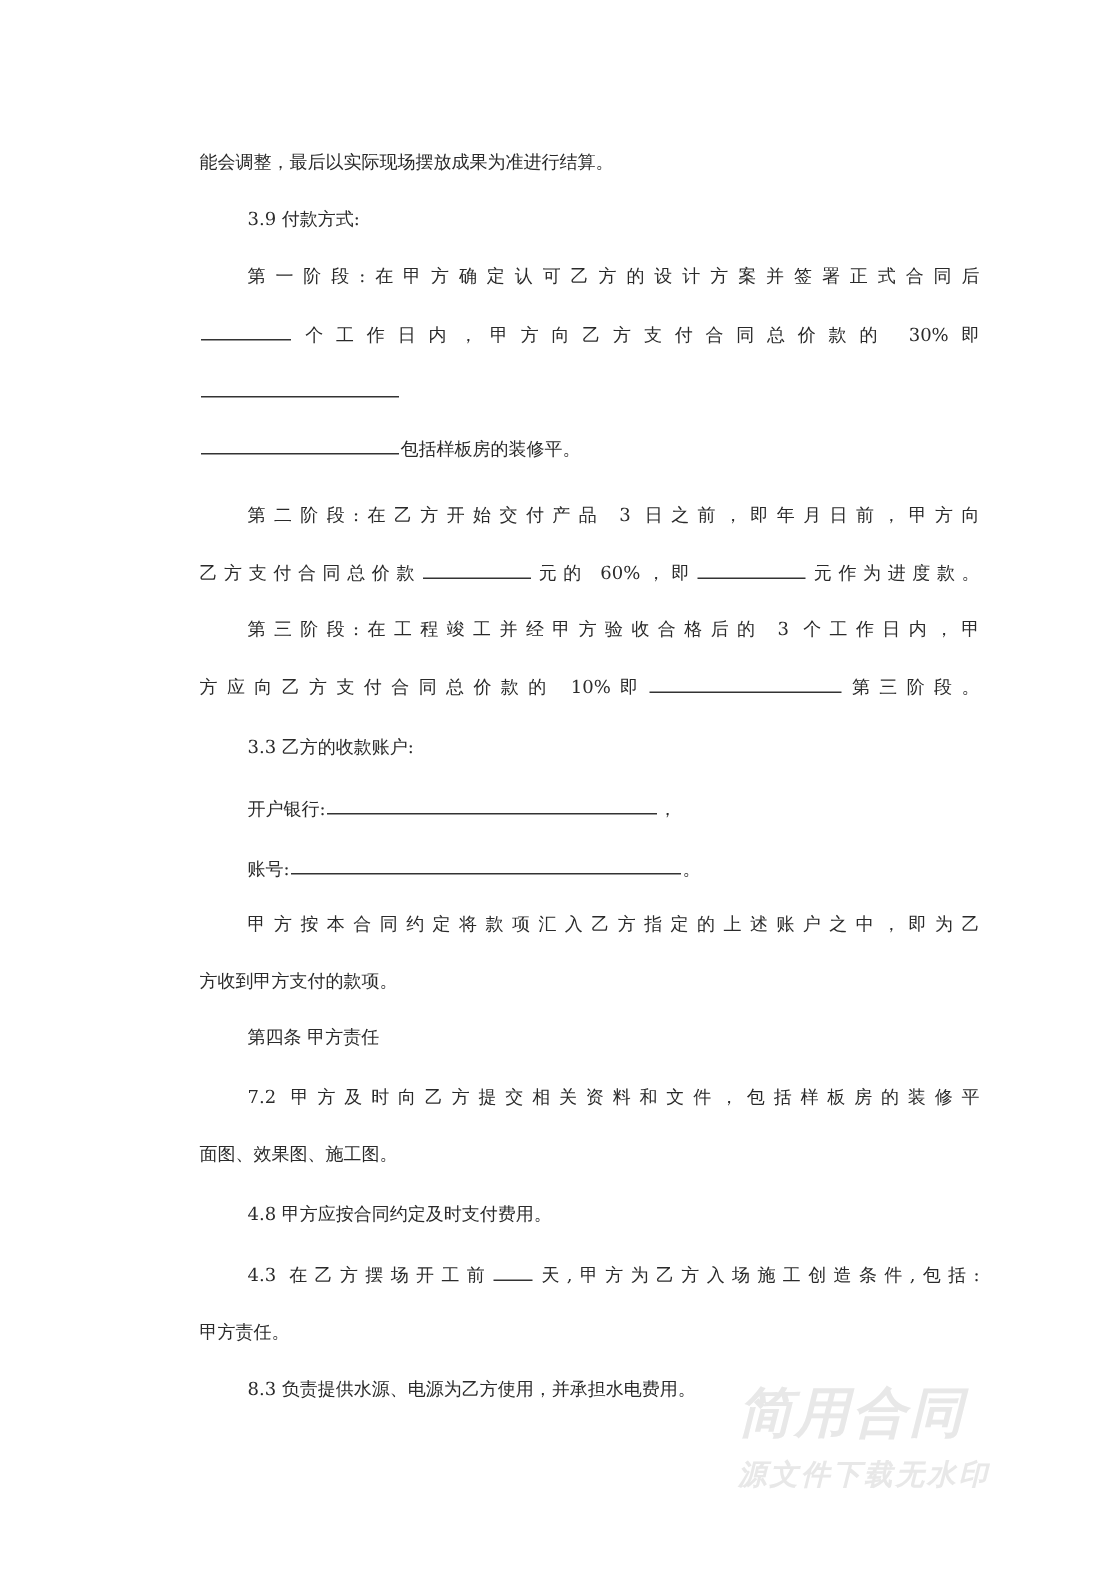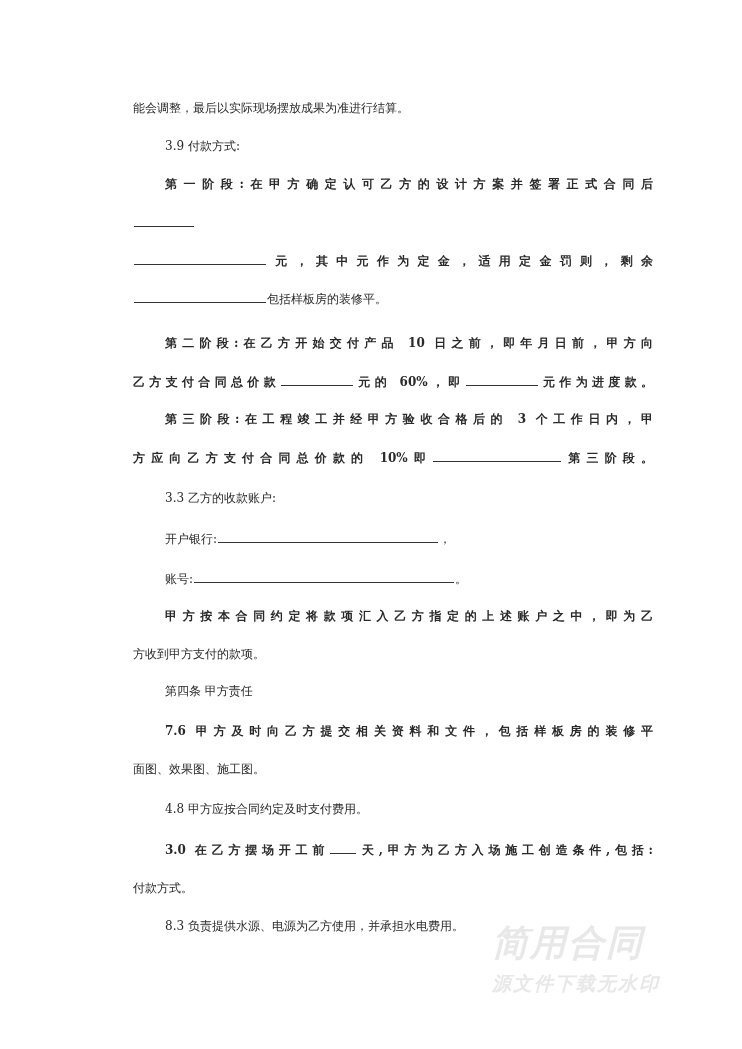--- a/index.html
+++ b/index.html
@@ -8,21 +8,21 @@
     position: relative; overflow: hidden;
     font-family: "DejaVu Serif", "Liberation Serif", serif;
     color: #2a2a2a;
   }
   .page { position: absolute; left: 113px; top: 96px; width: 520px; }
   .line {
     position: absolute; left: 0; width: 520px; height: 24px;
     font-size: 12px; line-height: 24px; white-space: nowrap; margin-left: 20px;
   }
   .line.indent { padding-left: 32px; width: 488px; }
-  .just { text-align: justify; text-align-last: justify; font-weight: bold; }
+  .just { text-align: justify; text-align-last: justify; }
   .blank {
     display: inline-block; border-bottom: 1px solid #333;
     height: 16px; vertical-align: baseline; margin: 0 1px;
   }
   .watermark {
     position: absolute; right: 50px; top: 922px; width: 200px; text-align: left;
     color: #e8e8e8; font-family: "DejaVu Sans", "Liberation Sans", sans-serif;
   }
   .wm-main { font-size: 36px; font-weight: bold; font-style: italic; letter-spacing: 2px; line-height: 42px; }
   .wm-sub { font-size: 19px; font-weight: bold; font-style: italic; letter-spacing: 2px; line-height: 30px; margin-top: 4px; }
@@ -32,32 +32,32 @@
 
 <div class="page">
 
   <div class="line" style="top:0px">能会调整，最后以实际现场摆放成果为准进行结算。</div>
 
   <div class="line indent" style="top:38px">3.9 付款方式:</div>
 
   <div class="line indent just" style="top:76px">第一阶段:在甲方确定认可乙方的设计方案并签署正式合同后</div>
 
   <div class="line just" style="top:114px">
-    <span class="blank" style="width:60px"></span>
+    <span class="blank" style="width:60px"></span><span>个工作日内，甲方向乙方支付合同总价款的 30%即</span>
   </div>
 
   <div class="line just" style="top:152px">
-    <span class="blank" style="width:132px"></span><span>元，其中元作为定金，适用定金罚则，剩余</span>
+    <span class="blank" style="width:132px"></span>
   </div>
 
   <div class="line" style="top:190px">
     <span class="blank" style="width:132px"></span><span>包括样板房的装修平。</span>
   </div>
 
-  <div class="line indent just" style="top:235px">第二阶段:在乙方开始交付产品 10 日之前，即年月日前，甲方向</div>
+  <div class="line indent just" style="top:235px">第二阶段:在乙方开始交付产品 3 日之前，即年月日前，甲方向</div>
 
   <div class="line just" style="top:273px">
     <span>乙方支付合同总价款</span><span class="blank" style="width:72px"></span><span>元的 60%，即</span><span class="blank" style="width:72px"></span><span>元作为进度款。</span>
   </div>
 
   <div class="line indent just" style="top:311px">第三阶段:在工程竣工并经甲方验收合格后的 3 个工作日内，甲</div>
 
   <div class="line just" style="top:349px">
     <span>方应向乙方支付合同总价款的 10%即</span><span class="blank" style="width:128px"></span><span>第三阶段。</span>
   </div>
@@ -70,29 +70,29 @@
 
   <div class="line indent" style="top:470px">
     <span>账号:</span><span class="blank" style="width:260px"></span><span>。</span>
   </div>
 
   <div class="line indent just" style="top:508px">甲方按本合同约定将款项汇入乙方指定的上述账户之中，即为乙</div>
   <div class="line" style="top:546px">方收到甲方支付的款项。</div>
 
   <div class="line indent" style="top:583px">第四条  甲方责任</div>
 
-  <div class="line indent just" style="top:623px">7.6 甲方及时向乙方提交相关资料和文件，包括样板房的装修平</div>
+  <div class="line indent just" style="top:623px">7.2 甲方及时向乙方提交相关资料和文件，包括样板房的装修平</div>
   <div class="line" style="top:661px">面图、效果图、施工图。</div>
 
   <div class="line indent" style="top:701px">4.8 甲方应按合同约定及时支付费用。</div>
 
   <div class="line indent just" style="top:741px">
-    <span>3.0 在乙方摆场开工前</span><span class="blank" style="width:26px"></span><span>天,甲方为乙方入场施工创造条件,包括:</span>
+    <span>4.3 在乙方摆场开工前</span><span class="blank" style="width:26px"></span><span>天,甲方为乙方入场施工创造条件,包括:</span>
   </div>
-  <div class="line" style="top:780px">付款方式。</div>
+  <div class="line" style="top:780px">甲方责任。</div>
 
   <div class="line indent" style="top:818px">8.3 负责提供水源、电源为乙方使用，并承担水电费用。</div>
 </div>
 
 <div class="watermark">
   <div class="wm-main">简用合同</div>
   <div class="wm-sub">源文件下载无水印</div>
 </div>
 
 </body></html>

